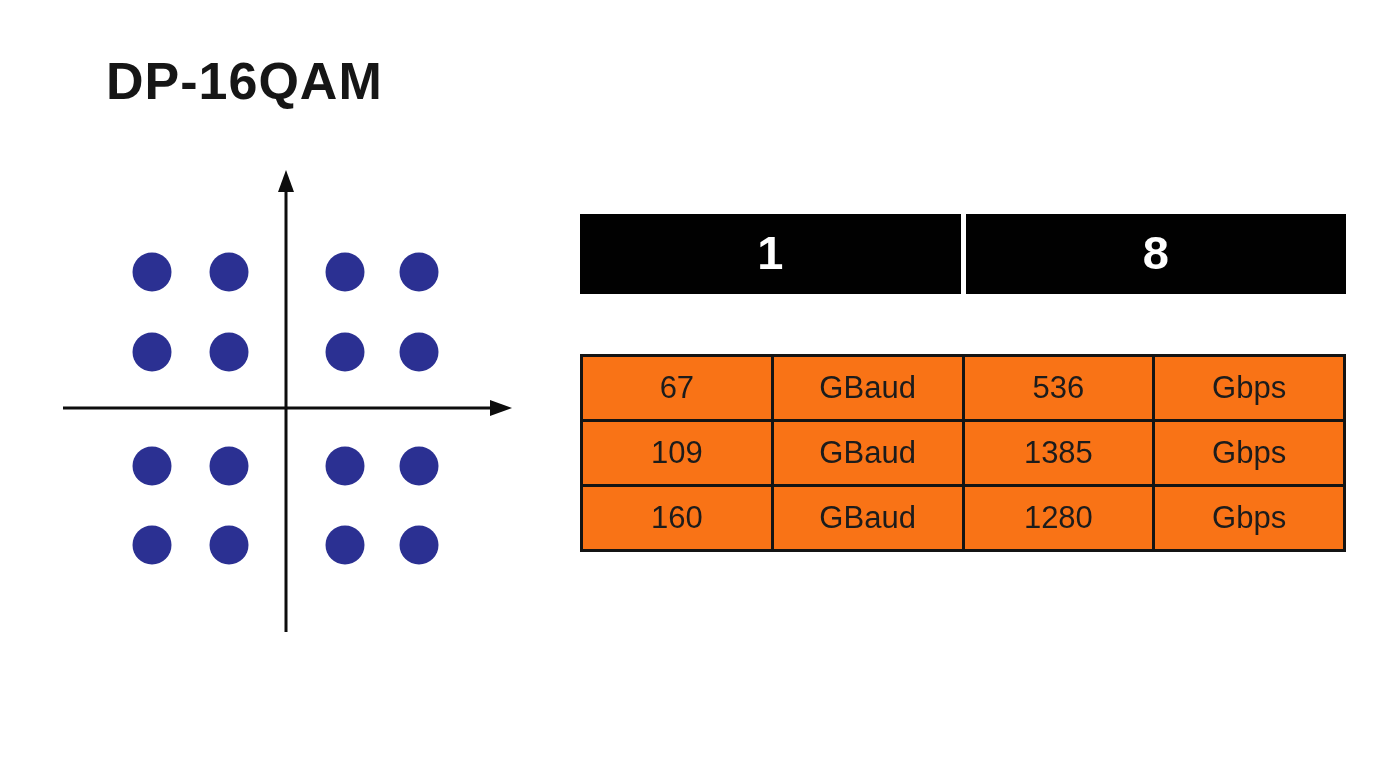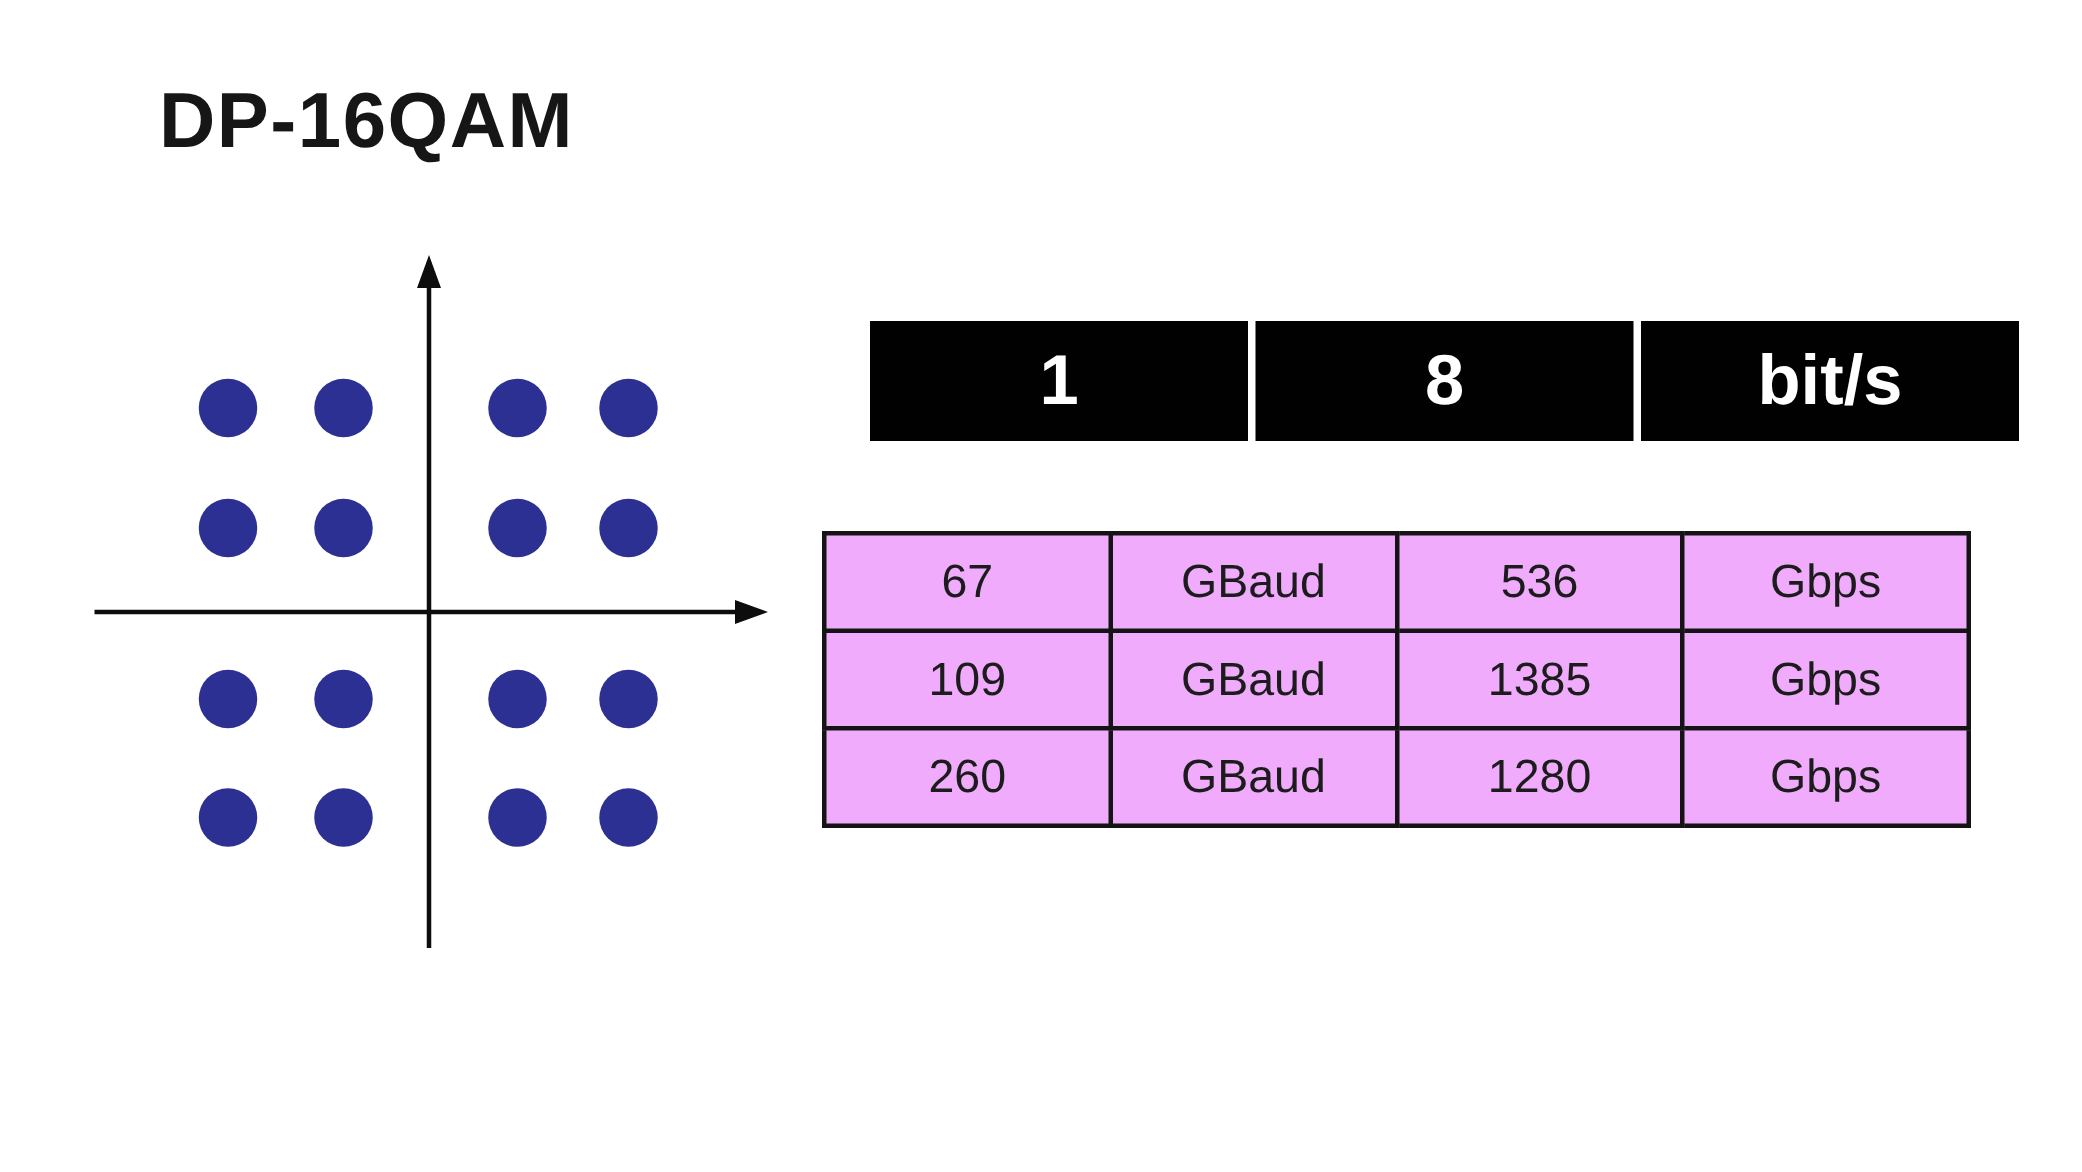--- a/index.html
+++ b/index.html
@@ -49,26 +49,26 @@
     font-weight: 700;
     display: flex;
     align-items: center;
     justify-content: center;
     line-height: 1;
     padding-bottom: 4px;
   }
 
   .rate-table {
     position: absolute;
-    left: 548px;
+    left: 580px;
     top: 354px;
     width: 766px;
     border-collapse: collapse;
     table-layout: fixed;
-    background: #f0abfc;
+    background: #f97316;
   }
   .rate-table td {
     width: 25%;
     height: 65px;
     border: 3px solid #141414;
     text-align: center;
     vertical-align: middle;
     font-size: 31px;
     color: #1c1c1c;
     font-weight: 400;
@@ -106,39 +106,38 @@
       <circle cx="102" cy="380" r="19.5" fill="#2b3092"></circle>
       <circle cx="179" cy="380" r="19.5" fill="#2b3092"></circle>
       <circle cx="295" cy="380" r="19.5" fill="#2b3092"></circle>
       <circle cx="369" cy="380" r="19.5" fill="#2b3092"></circle>
     </g>
   </svg>
 
   <div class="rate-header">
     <div class="hcell">1</div>
     <div class="hcell">8</div>
-    <div class="hcell">bit/s</div>
   </div>
 
   <table class="rate-table">
     <tbody>
       <tr>
         <td>67</td>
         <td>GBaud</td>
         <td>536</td>
         <td>Gbps</td>
       </tr>
       <tr>
         <td>109</td>
         <td>GBaud</td>
         <td>1385</td>
         <td>Gbps</td>
       </tr>
       <tr>
-        <td>260</td>
+        <td>160</td>
         <td>GBaud</td>
         <td>1280</td>
         <td>Gbps</td>
       </tr>
     </tbody>
   </table>
 
 </div>
 
 </body></html>

